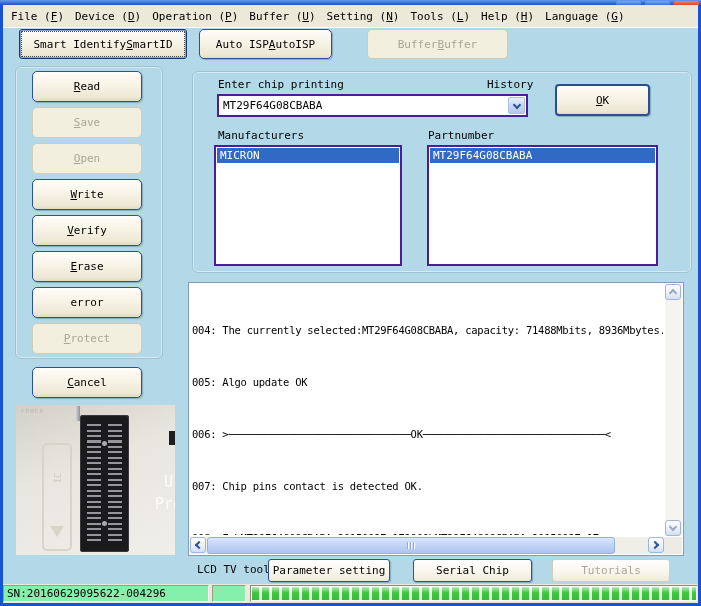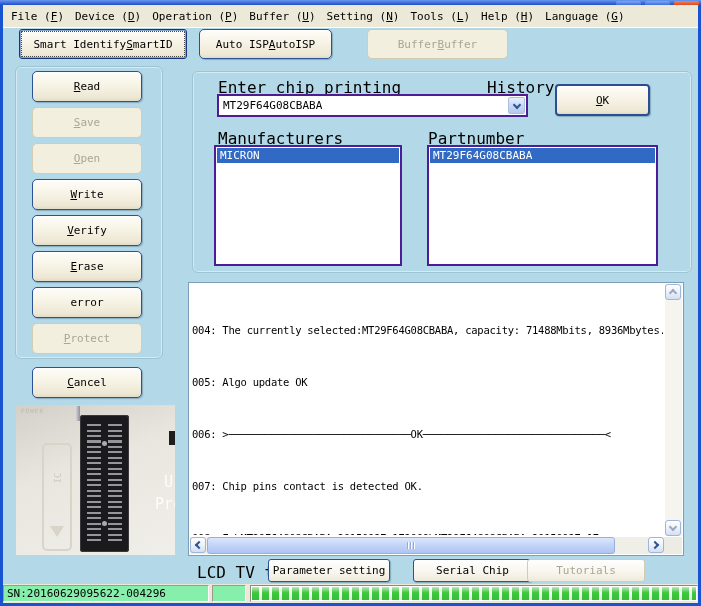--- a/index.html
+++ b/index.html
@@ -52,21 +52,21 @@
   .chev { display:inline-block; border:solid #2F5597; border-width:0 2px 2px 0; padding:2px; }
   .chev.down  { transform:rotate(45deg);  margin-top:-2px; }
   .chev.up    { transform:rotate(-135deg); margin-top:2px; }
   .chev.left  { transform:rotate(135deg);  margin-left:2px; }
   .chev.right { transform:rotate(-45deg);  margin-right:2px; }
   .chev.pale  { border-color:#9AA9BF; }
   .list { padding:1px; font-size:11px; }
   .list .sel { height:15px; background:#316AC5; color:#fff; display:flex;
     align-items:center; padding:0 3px; white-space:nowrap; overflow:hidden; }
 
-  .lbl { position:absolute; font-size:16px; white-space:nowrap; }
+  .lbl { position:absolute; font-size:11px; white-space:nowrap; }
 
   
   .log { position:absolute; left:188px; top:282px; width:496px; height:274px;
     background:#fff; border:1px solid #7F9DB9; }
   .log-text { position:absolute; left:3px; top:4px; right:20px; bottom:20px;
     overflow:hidden; font-size:10.5px; letter-spacing:-0.25px; line-height:17.35px;
     white-space:pre; }
   .vsb { position:absolute; right:1px; top:1px; width:17px; bottom:19px; background:#F5F4EE; }
   .hsb { position:absolute; left:1px; bottom:1px; height:17px; right:19px; background:#EFEEE7; }
   .sbtn { position:absolute; width:16px; height:16px;
@@ -230,21 +230,21 @@
       <div class="sbtn" style="right:0;top:0;left:auto;position:absolute;">
         <span class="chev right"></span>
       </div>
     </div>
     <div class="corner"></div>
   </div>
 
   <span class="lbl" style="left:197px;top:563px;">LCD TV tool</span>
   <div class="btn flat" style="left:268px;top:559px;width:122px;height:23px;">Parameter setting</div>
   <div class="btn flat" style="left:413px;top:559px;width:119px;height:23px;">Serial Chip</div>
-  <div class="btn flat disabled" style="left:527px;top:559px;width:118px;height:23px;">Tutorials</div>
+  <div class="btn flat disabled" style="left:552px;top:559px;width:118px;height:23px;">Tutorials</div>
 
   <div class="statusbar">
     <div class="sunken sn" style="left:0;top:1px;width:206px;height:17px;">
       <span>SN:20160629095622-004296</span>
     </div>
     <div class="sunken" style="left:209px;top:1px;width:34px;height:17px;"></div>
     <div class="sunken progress">
       <div class="progress-fill" style="width: 100%;"></div>
     </div>
   </div>

